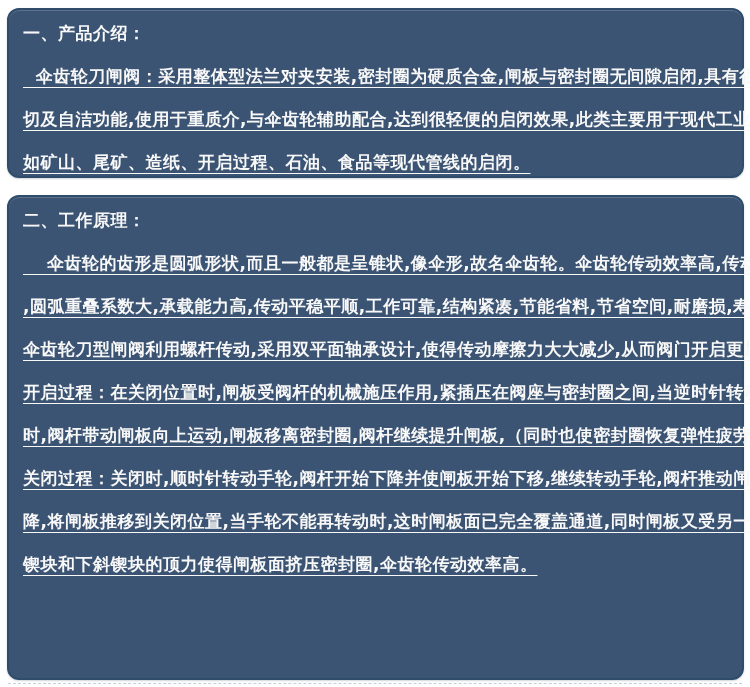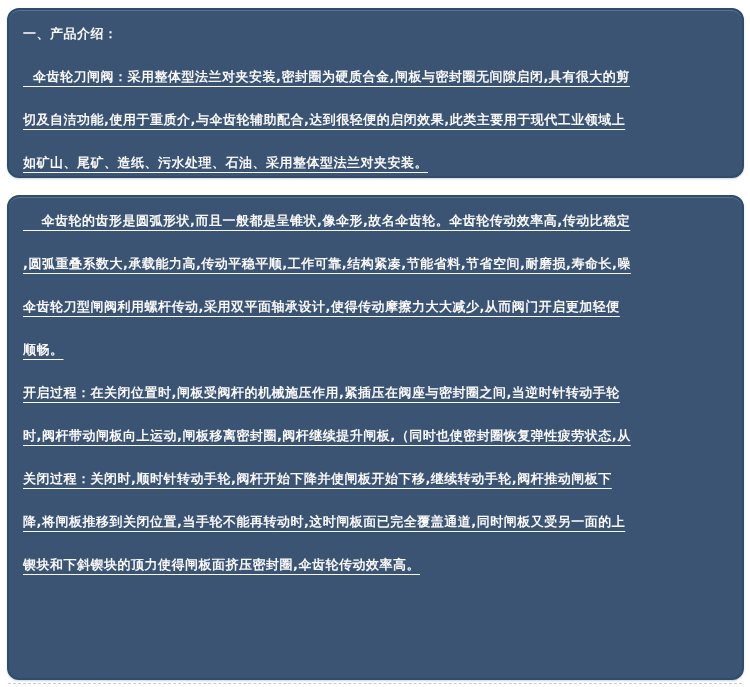--- a/index.html
+++ b/index.html
@@ -29,21 +29,21 @@
     color: #f8f8f8;
     padding: 2px 0 0 14px;
     
     overflow: visible;
   }
   .panel-intro { top: 8px; height: 170px; }
   .panel-principle { top: 195px; height: 485px; }
   .line {
     height: 43px;
     line-height: 43px;
-    font-size: 13px;
+    font-size: 17px;
     font-weight: bold;
     white-space: pre;
     letter-spacing: 0.5px;
     color: #f8f8f8;
   }
   .heading {
     text-decoration: none;
   }
   .uline {
     text-decoration: underline;
@@ -61,31 +61,31 @@
 </head>
 <body>
 
 <div class="page">
 
   <section class="panel panel-intro">
     <div class="line heading">一、产品介绍：</div>
     <div>
       <div class="line uline">  伞齿轮刀闸阀：采用整体型法兰对夹安装,密封圈为硬质合金,闸板与密封圈无间隙启闭,具有很大的剪</div>
       <div class="line uline">切及自洁功能,使用于重质介,与伞齿轮辅助配合,达到很轻便的启闭效果,此类主要用于现代工业领域上</div>
-      <div class="line uline">如矿山、尾矿、造纸、污水处理、石油、采用整体型法兰对夹安装。</div>
+      <div class="line uline">如矿山、尾矿、造纸、开启过程、石油、食品等现代管线的启闭。</div>
     </div>
   </section>
 
   <section class="panel panel-principle">
+    <div class="line heading">二、工作原理：</div>
 
     <div>
       <div class="line uline">　 伞齿轮的齿形是圆弧形状,而且一般都是呈锥状,像伞形,故名伞齿轮。伞齿轮传动效率高,传动比稳定</div>
       <div class="line uline">,圆弧重叠系数大,承载能力高,传动平稳平顺,工作可靠,结构紧凑,节能省料,节省空间,耐磨损,寿命长,噪</div>
       <div class="line uline">伞齿轮刀型闸阀利用螺杆传动,采用双平面轴承设计,使得传动摩擦力大大减少,从而阀门开启更加轻便</div>
-      <div class="line uline">顺畅。</div>
     </div>
 
     <div>
       <div class="line uline">开启过程：在关闭位置时,闸板受阀杆的机械施压作用,紧插压在阀座与密封圈之间,当逆时针转动手轮</div>
       <div class="line uline">时,阀杆带动闸板向上运动,闸板移离密封圈,阀杆继续提升闸板,（同时也使密封圈恢复弹性疲劳状态,从</div>
     </div>
 
     <div>
       <div class="line uline">关闭过程：关闭时,顺时针转动手轮,阀杆开始下降并使闸板开始下移,继续转动手轮,阀杆推动闸板下</div>
       <div class="line uline">降,将闸板推移到关闭位置,当手轮不能再转动时,这时闸板面已完全覆盖通道,同时闸板又受另一面的上</div>

